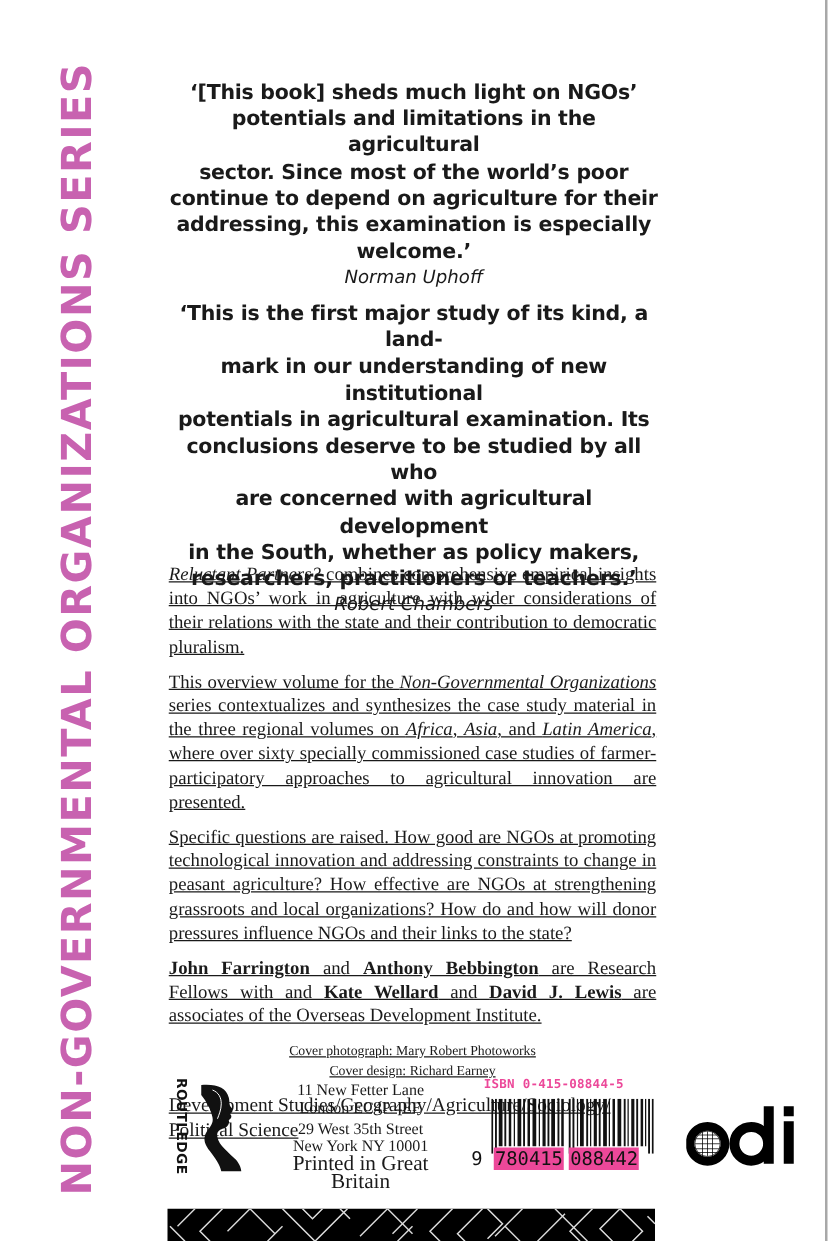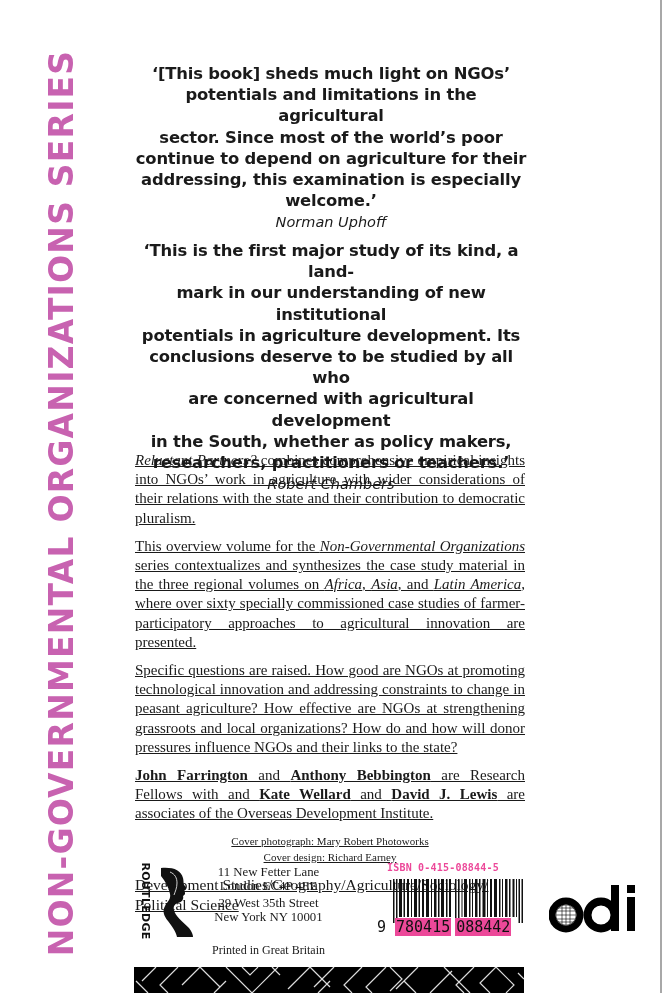--- a/index.html
+++ b/index.html
@@ -36,21 +36,21 @@
   .routledge-word span {
     position: absolute; left: 50%; top: 50%;
     transform: translate(-50%, -50%) rotate(90deg);
     font-family: "DejaVu Sans", sans-serif; font-weight: bold; font-size: 11px; letter-spacing: 0.3px;
     white-space: nowrap; color: #111;
   }
   .routledge-logo { position: absolute; left: 24px; top: 4px; width: 36px; height: 72px; }
   .addr { position: absolute; left: 77px; top: 4px; font-family: "Liberation Serif", serif; color: #1a1a1a; }
   .addr div { font-size: 12.8px; line-height: 13.5px; text-align: center; }
   .addr .gap { height: 4px; }
-  .addr .printed { font-size: 12px; margin-top: 20px; }
+  .addr .printed { font-size: 17px; margin-top: 0; }
 
   .isbn { position: absolute; left: 387px; top: 862px; font-family: "DejaVu Sans Mono", monospace;
     font-weight: bold; font-size: 10px; letter-spacing: 0.2px; color: #ec4899; }
   .barcode { position: absolute; left: 393px; top: 879px; width: 130px; height: 44px; }
   .bc-digits { position: absolute; left: 377px; top: 918px; font-family: "DejaVu Sans Mono", monospace;
     font-size: 15px; color: #111; white-space: nowrap; }
   .bc-digits .bg { background: #ec4899; padding: 0 1px; }
 
   .odi { position: absolute; left: 549px; top: 883px; width: 92px; height: 52px; }
 
@@ -74,21 +74,21 @@
     <div>addressing, this examination is especially</div>
     <div>welcome.’</div>
   </div>
   <div class="q-author">Norman Uphoff</div>
 </div>
 
 <div class="quote quote2">
   <div class="q-text">
     <div>‘This is the first major study of its kind, a land-</div>
     <div>mark in our understanding of new institutional</div>
-    <div>potentials in agriculture development. Its</div>
+    <div>potentials in agricultural examination. Its</div>
     <div>conclusions deserve to be studied by all who</div>
     <div>are concerned with agricultural development</div>
     <div>in the South, whether as policy makers,</div>
     <div>researchers, practitioners or teachers.’</div>
   </div>
   <div class="q-author">Robert Chambers</div>
 </div>
 
 <div class="body-block" style="top: 451px;">
   <p><span class="em">Reluctant Partners?</span><span> combines comprehensive empirical insights into NGOs’ work in agriculture with wider considerations of their relations with the state and their contribution to democratic pluralism.</span></p>

